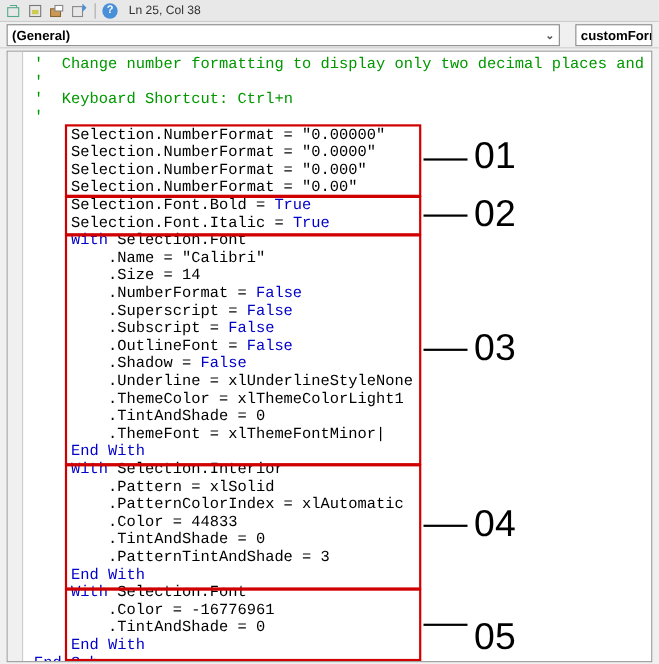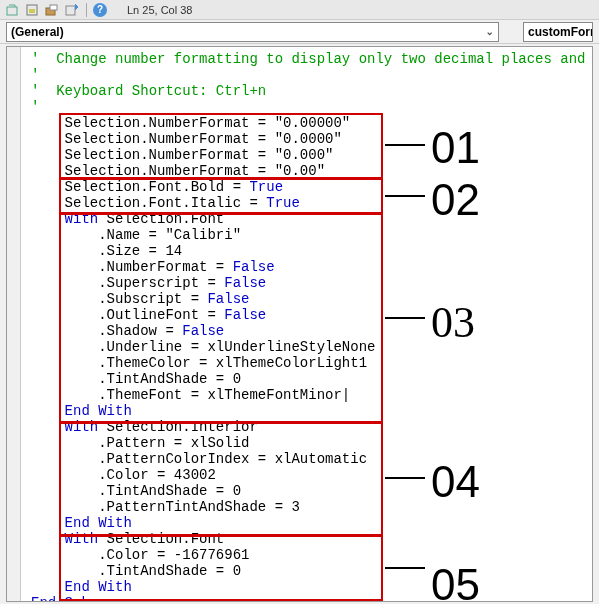--- a/index.html
+++ b/index.html
@@ -43,29 +43,29 @@
     color: #fff;
     font-weight: bold;
     font-size: 10px;
     display: inline-flex;
     align-items: center;
     justify-content: center;
   }
   .pos-label {
     font-size: 11px;
     color: #333;
-    margin-left: 16px;
+    margin-left: 6px;
   }
   .dropdown-row {
     height: 24px;
     background: #f0f0f0;
     display: flex;
     align-items: center;
     padding: 2px 6px;
-    gap: 24px;
+    gap: 14px;
     border-bottom: 1px solid #ccc;
   }
   .dropdown-left {
     flex: 1;
     height: 20px;
     border: 1px solid #888;
     background: #fff;
     display: flex;
     align-items: center;
     justify-content: space-between;
@@ -131,21 +131,21 @@
   }
   .callout-line {
     position: absolute;
     height: 2px;
     background: #000;
     pointer-events: none;
   }
   .callout-num {
     position: absolute;
     font-family: Arial, sans-serif;
-    font-size: 44px;
+    font-size: 34px;
     font-weight: normal;
     color: #000;
   }
 </style>
 </head>
 <body>
 
 <div class="toolbar">
   <span class="tb-icon">
     <svg width="14" height="14">
@@ -208,21 +208,21 @@
 <span>        .OutlineFont = </span><span class="c-bool">False</span>
 <span>        .Shadow = </span><span class="c-bool">False</span>
 <span>        .Underline = xlUnderlineStyleNone</span>
 <span>        .ThemeColor = xlThemeColorLight1</span>
 <span>        .TintAndShade = 0</span>
 <span>        .ThemeFont = xlThemeFontMinor</span><span>|</span>
 <span>    </span><span class="c-keyword">End With</span>
 <span>    </span><span class="c-keyword">With</span><span> Selection.Interior</span>
 <span>        .Pattern = xlSolid</span>
 <span>        .PatternColorIndex = xlAutomatic</span>
-<span>        .Color = 43002</span>
+<span>        .Color = 44833</span>
 <span>        .TintAndShade = 0</span>
 <span>        .PatternTintAndShade = 3</span>
 <span>    </span><span class="c-keyword">End With</span>
 <span>    </span><span class="c-keyword">With</span><span> Selection.Font</span>
 <span>        .Color = -16776961</span>
 <span>        .TintAndShade = 0</span>
 <span>    </span><span class="c-keyword">End With</span>
 <span class="c-keyword">End Sub</span></pre>
 
   <div class="box" style="left:52px; top:66px; width:324px; height:66px;"></div>
@@ -232,16 +232,16 @@
   <div class="box" style="left:52px; top:488px; width:324px; height:66px;"></div>
 
   <div class="callout-line" style="left:378px; top:97px; width:40px;"></div>
   <div class="callout-line" style="left:378px; top:148px; width:40px;"></div>
   <div class="callout-line" style="left:378px; top:270px; width:40px;"></div>
   <div class="callout-line" style="left:378px; top:430px; width:40px;"></div>
   <div class="callout-line" style="left:378px; top:520px; width:40px;"></div>
 
   <div class="callout-num" style="left:424px; top:76px;">01</div>
   <div class="callout-num" style="left:424px; top:128px;">02</div>
-  <div class="callout-num" style="left:424px; top:250px;font-family:Liberation Serif, serif;">03</div>
+  <div class="callout-num" style="left:424px; top:250px;">03</div>
   <div class="callout-num" style="left:424px; top:410px;">04</div>
   <div class="callout-num" style="left:424px; top:500px;margin-top:13px;">05</div>
 </div>
 
 </body></html>

